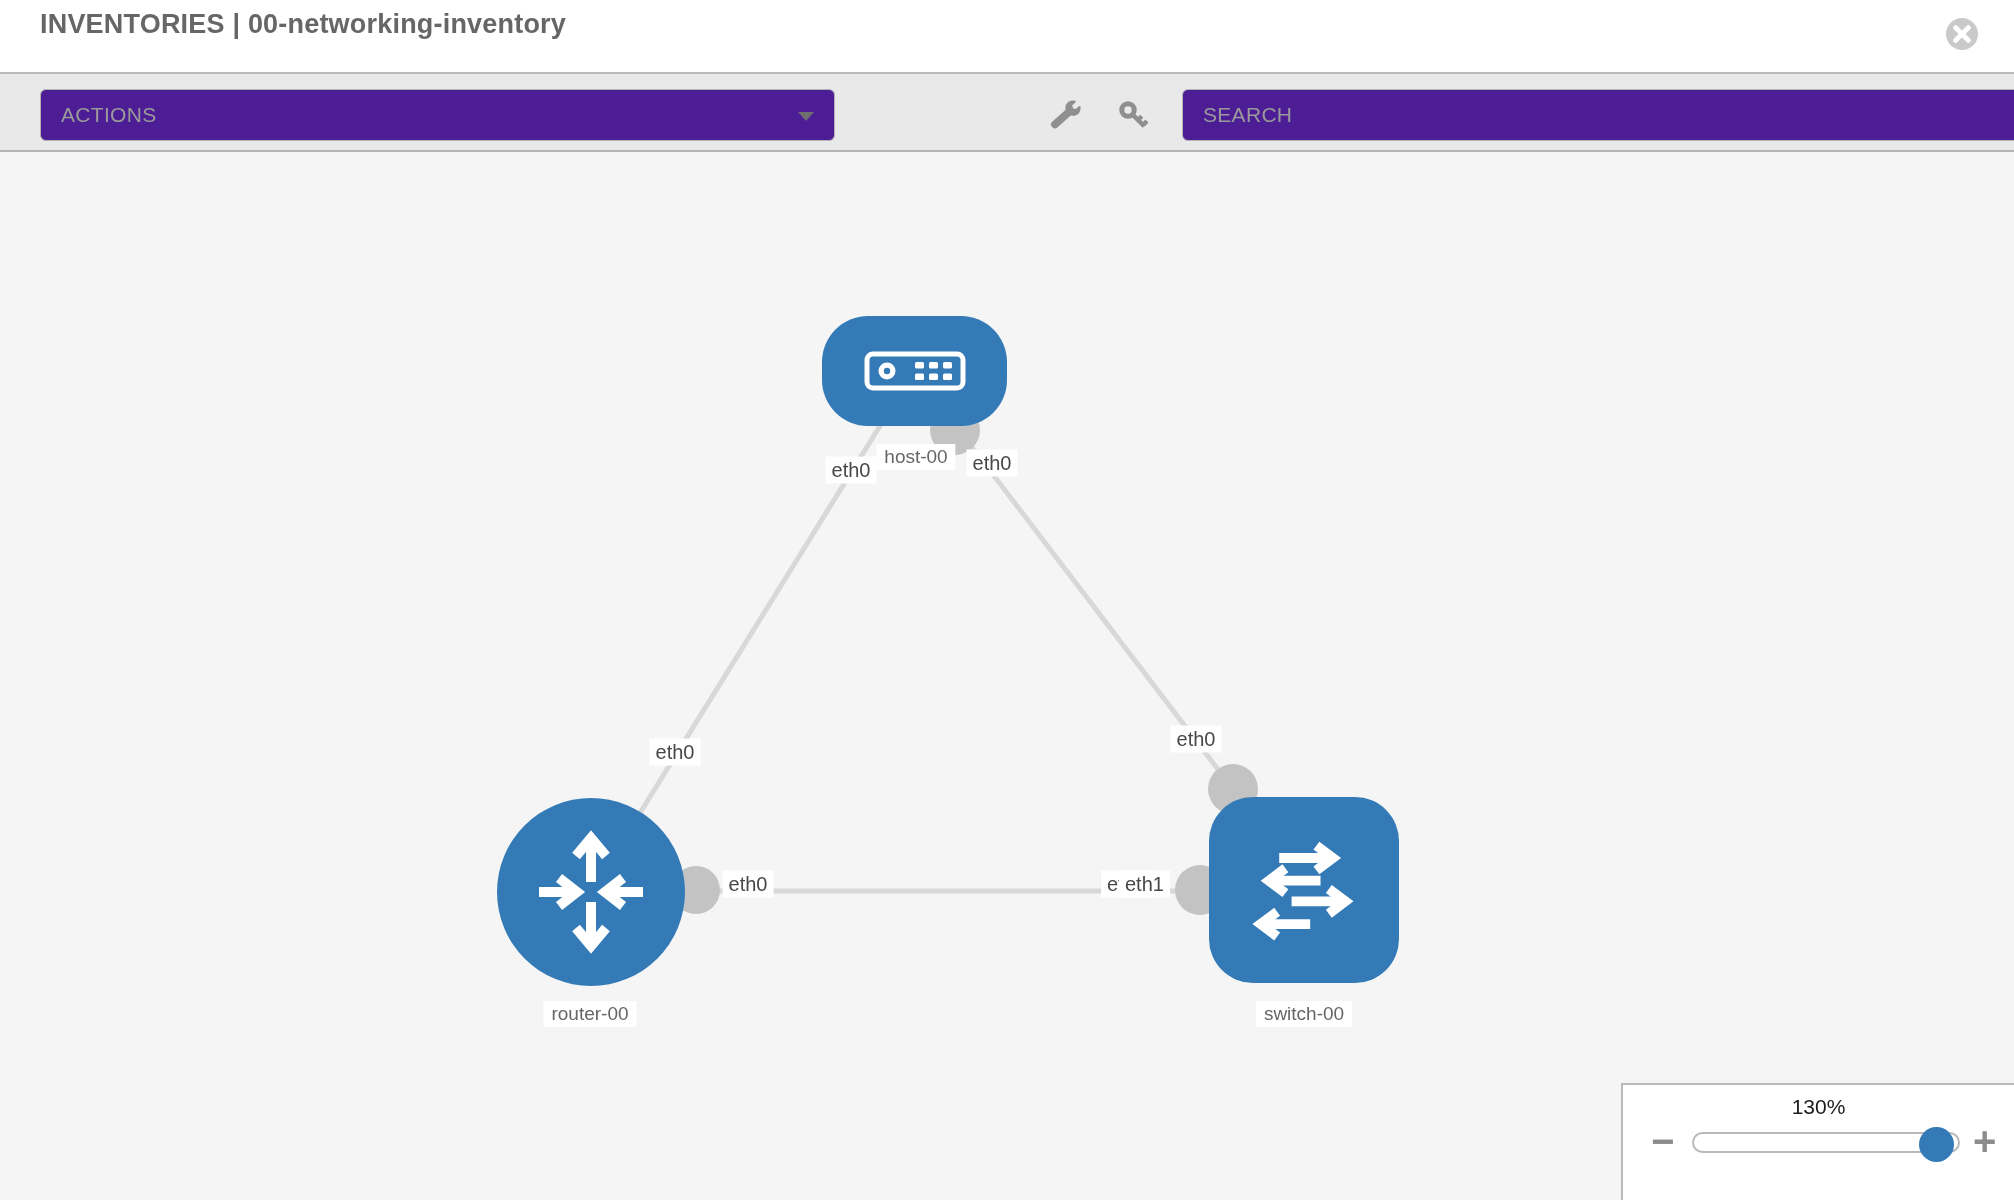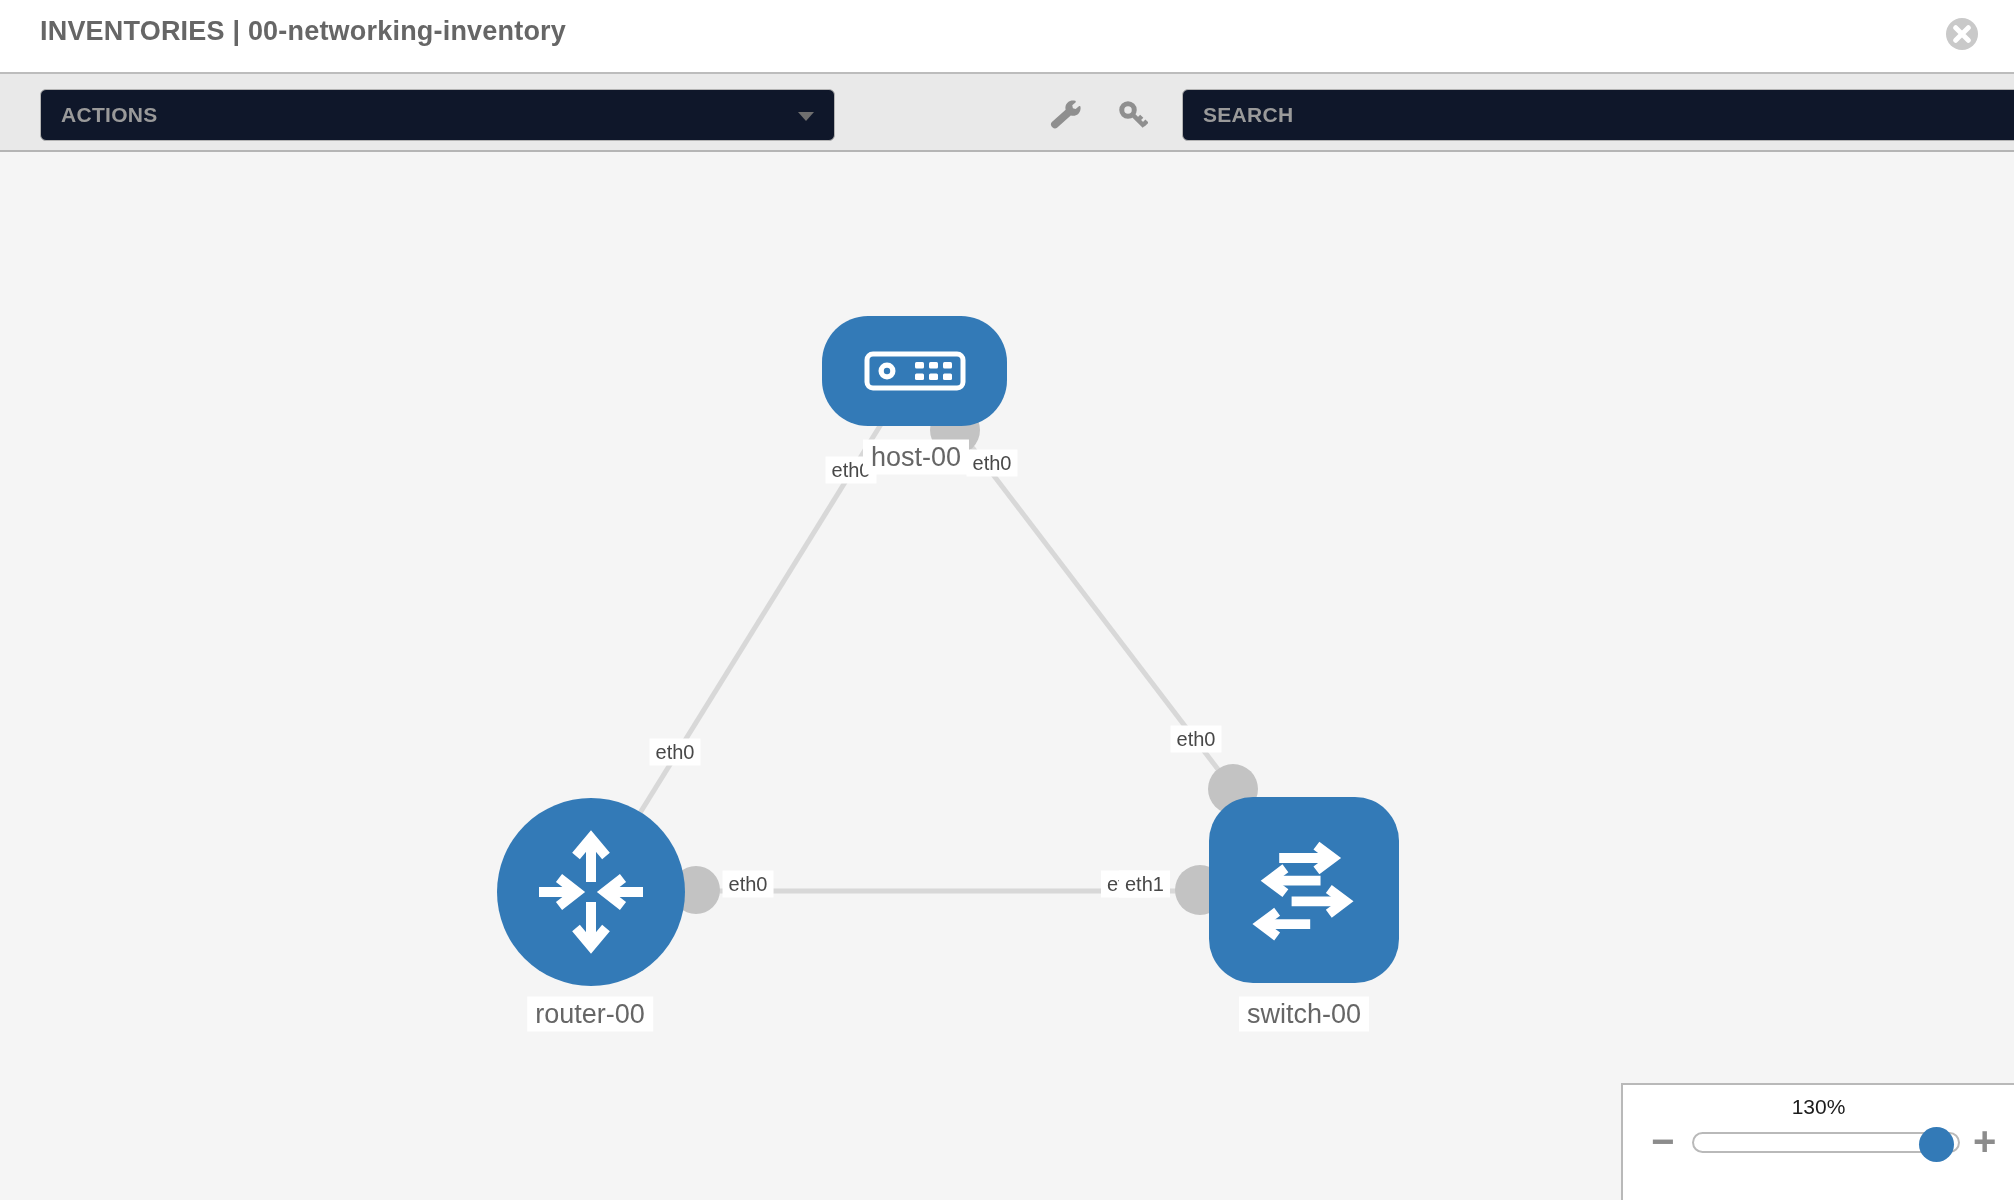--- a/index.html
+++ b/index.html
@@ -2,49 +2,49 @@
 <html><head>
 <meta charset="utf-8">
 <style>
   * { margin:0; padding:0; box-sizing:border-box; }
   html,body { width:2014px; height:1200px; overflow:hidden;
     font-family:"Liberation Sans","DejaVu Sans",sans-serif; background:#f5f5f5; }
   .app { position:relative; width:2014px; height:1200px; }
 
   
   .header { position:absolute; left:0; top:0; width:2014px; height:72px; background:#ffffff; }
-  .page-title { position:absolute; left:40px; top:16px; font-size:27px; font-weight:bold; color:#666666; letter-spacing:.2px; }
+  .page-title { position:absolute; left:40px; top:9px; font-size:27px; font-weight:bold; color:#666666; letter-spacing:.2px; }
   .close-btn { position:absolute; left:1946px; top:18px; width:32px; height:32px; border-radius:50%;
     background:#c9c9c9; display:flex; align-items:center; justify-content:center; cursor:pointer; }
 
   
   .toolbar { position:absolute; left:0; top:72px; width:2014px; height:80px; background:#e9e9e9;
     border-top:2px solid #bcbcbc; border-bottom:2px solid #b5b5b5; }
-  .select-box { position:absolute; top:15px; height:52px; background:#0f172a; border:1px solid #b3b3b3;
-    border-radius:6px; display:flex; align-items:center; padding:0 20px; cursor:pointer;font-weight:bold; }
+  .select-box { position:absolute; top:15px; height:52px; background:#4c1d95; border:1px solid #b3b3b3;
+    border-radius:6px; display:flex; align-items:center; padding:0 20px; cursor:pointer; }
   .select-box .ph { font-size:21px; color:#9a9a9a; letter-spacing:.3px; }
   .select-actions { left:40px; width:795px; }
   .select-search { left:1182px; width:891px; }
   .chevron { position:absolute; right:20px; top:22px; width:0; height:0;
     border-left:8px solid transparent; border-right:8px solid transparent; border-top:9px solid #6f6f6f; }
   .tool-icon-btn { position:absolute; top:24px; width:34px; height:34px; cursor:pointer;
     display:flex; align-items:center; justify-content:center; }
   .btn-wrench { left:1049px; } .btn-key { left:1116px; }
 
   
   .canvas { position:absolute; left:0; top:152px; width:2014px; height:1048px; background:#f5f5f5; }
   .links-svg { position:absolute; left:0; top:0; width:2014px; height:1048px; }
 
   .node { position:absolute; background:#337ab7; display:flex; align-items:center; justify-content:center; cursor:pointer; }
   .node-host   { left:822px;  top:164px; width:185px; height:110px; border-radius:46px; }
   .node-router { left:497px;  top:646px; width:188px; height:188px; border-radius:50%; }
   .node-switch { left:1209px; top:645px; width:190px; height:186px; border-radius:44px; }
 
   .chip { position:absolute; background:#ffffff; white-space:nowrap; }
-  .node-label { transform:translate(-50%,-50%); font-size:27px; color:#666666; padding:2px 8px; }
+  .node-label { transform:translate(-50%,-50%); font-size:19px; color:#666666; padding:2px 8px; }
   .lbl-host   { left:916px;  top:305px; }
   .lbl-router { left:590px;  top:862px; }
   .lbl-switch { left:1304px; top:862px;text-align:center; }
 
   .iface { font-size:20px; color:#484848; padding:2px 6px; transform:translate(-50%,-50%); }
   .if-host-left    { left:851px;  top:318px; }
   .if-host-right   { left:992px;  top:311px; }
   .if-router-top   { left:675px;  top:600px; }
   .if-switch-top   { left:1196px; top:587px; }
   .if-router-right { left:748px;  top:732px; }

